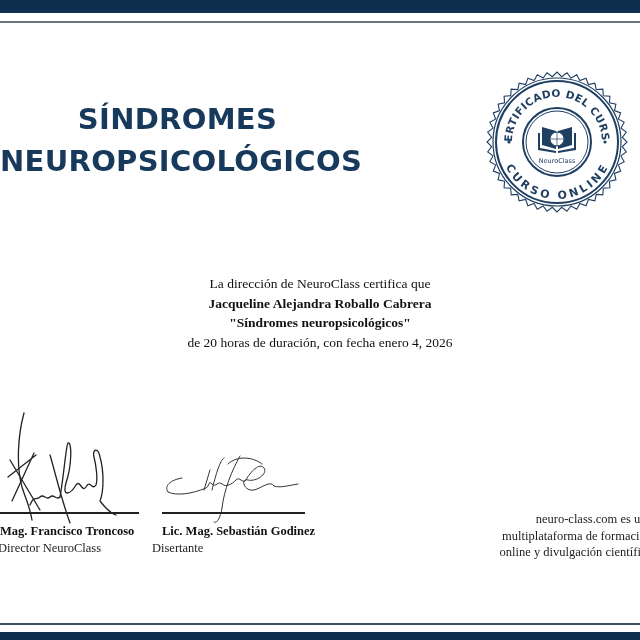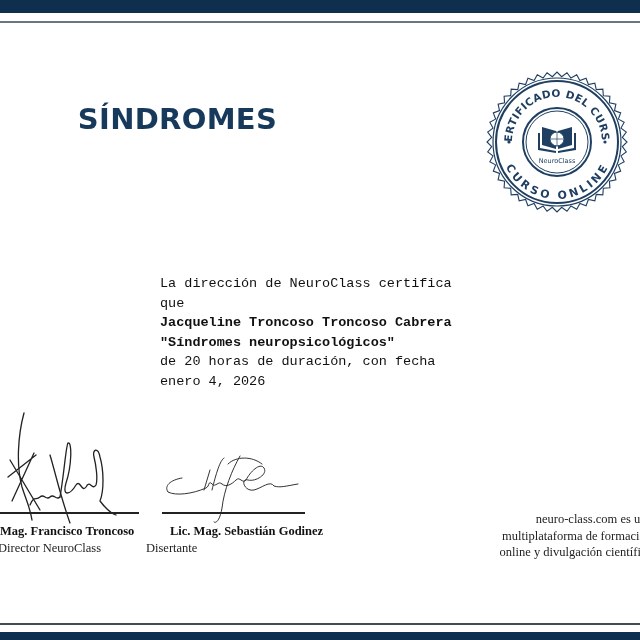--- a/index.html
+++ b/index.html
@@ -9,40 +9,41 @@
   .line-bottom { position: absolute; left: 0; top: 623px; width: 640px; height: 2px; background: #3e4d58; }
   .band-bottom { position: absolute; left: 0; top: 632px; width: 640px; height: 8px; background: #0e2f4e; }
 
   .title { position: absolute; left: 0; top: 98px; width: 355px; text-align: center;
     font-family: "DejaVu Sans", sans-serif; font-weight: bold; color: #17395c;
     font-size: 29px; line-height: 42px; letter-spacing: 0.3px; }
   .title div { white-space: nowrap; }
 
   .seal { position: absolute; left: 486px; top: 71px; width: 142px; height: 142px; }
 
-  .body-text { position: absolute; left: 160px; top: 274px; width: 320px; text-align: left;
-    font-family: Liberation Mono, monospace; font-size: 13.5px; line-height: 19.5px; color: #111; }
+  .body-text { position: absolute; left: 160px; top: 274px; width: 320px; text-align: center;
+    font-family: Liberation Serif, serif; font-size: 13.5px; line-height: 19.5px; color: #111; }
   .body-text .b { font-weight: bold; }
 
   .sig-line { position: absolute; height: 2px; background: #222; }
   .sig-name { position: absolute; font-family: "Liberation Serif", serif; font-weight: bold; font-size: 12.5px; color: #111; white-space: nowrap; }
   .sig-role { position: absolute; font-family: "Liberation Serif", serif; font-size: 12.5px; color: #222; white-space: nowrap; }
   .sig-svg { position: absolute; }
 
   .footer-note { position: absolute; right: -12px; top: 511px; width: 200px; text-align: right;
     font-family: "Liberation Serif", serif; font-size: 12.5px; line-height: 16.5px; color: #222; white-space: nowrap; }
 </style>
 </head>
 <body>
 
 <div class="band-top"></div>
 <div class="line-top"></div>
 
 <div class="title">
   <div>SÍNDROMES</div>
+  <div>NEUROPSICOLÓGICOS</div>
 </div>
 
 <svg class="seal" viewBox="0 0 142 142">
   <defs>
     <path id="arcTop" d="M 26 71 A 45 45 0 0 1 116 71"></path>
     <path id="arcBot" d="M 22 71 A 49 49 0 0 0 120 71"></path>
   </defs>
 
   <g>
     <polygon fill="#ffffff" stroke="#1f3f62" stroke-width="1.4" points="
@@ -71,21 +72,21 @@
     <path d="M52 62 L52 79 L70 82 L70 80 L54 77 L54 62 Z"></path>
     <path d="M90 62 L90 79 L72 82 L72 80 L88 77 L88 62 Z"></path>
     <circle cx="71" cy="68" r="7" fill="#ffffff" stroke="#1f3f62" stroke-width="1"></circle>
     <path d="M71 61 L71 75 M65 68 L77 68" stroke="#1f3f62" stroke-width="0.7"></path>
   </g>
   <text x="71" y="92" text-anchor="middle" font-family="DejaVu Sans, sans-serif" font-size="6.5" fill="#1f3f62">NeuroClass</text>
 </svg>
 
 <div class="body-text">
   <div>La dirección de NeuroClass certifica que</div>
-  <div class="b">Jacqueline Troncoso Troncoso Cabrera</div>
+  <div class="b">Jacqueline Alejandra Roballo Cabrera</div>
   <div class="b">"Síndromes neuropsicológicos"</div>
   <div>de 20 horas de duración, con fecha enero 4, 2026</div>
 </div>
 
 <svg class="sig-svg" style="left:0;top:405px;" width="140" height="120" viewBox="0 0 140 120">
   <g fill="none" stroke="#222" stroke-width="1.3" stroke-linecap="round" stroke-linejoin="round">
     <path d="M24 8 C18 30, 16 60, 22 82 C26 95, 30 102, 32 115"></path>
     <path d="M10 55 L40 105 M8 72 L36 50 M12 96 L34 48"></path>
     <path d="M30 100 C34 90, 36 96, 40 92 C44 88, 46 96, 50 92 C54 88, 56 96, 60 92"></path>
     <path d="M50 50 C56 70, 60 90, 70 118"></path>
@@ -99,22 +100,22 @@
 <svg class="sig-svg" style="left:162px;top:450px;" width="150" height="80" viewBox="0 0 150 80">
   <g fill="none" stroke="#333" stroke-width="1" stroke-linecap="round">
     <path d="M20 28 C8 30, 2 36, 6 42 C14 46, 30 44, 44 38 C48 36, 46 30, 50 34 C54 38, 56 30, 60 34"></path>
     <path d="M42 40 L48 20 M50 40 C54 24, 58 10, 62 8"></path>
     <path d="M60 34 C64 38, 70 34, 74 30 C78 26, 80 34, 84 30 C88 22, 98 12, 102 18 C106 24, 94 32, 86 30 C78 28, 82 42, 92 40 C100 38, 108 30, 112 36 C118 38, 124 36, 136 34"></path>
     <path d="M78 6 C70 20, 62 40, 60 58 C58 70, 54 74, 52 72"></path>
     <path d="M66 14 C74 6, 90 6, 100 14"></path>
   </g>
 </svg>
 <div class="sig-line" style="left:162px;top:512px;width:143px;"></div>
-<div class="sig-name" style="left:162px;top:524px;margin-left:8px;">Lic. Mag. Sebastián Godinez</div>
-<div class="sig-role" style="left:146px;top:541px;">Disertante</div>
+<div class="sig-name" style="left:162px;top:524px;">Lic. Mag. Sebastián Godinez</div>
+<div class="sig-role" style="left:152px;top:541px;">Disertante</div>
 
 <div class="footer-note">
   <div>neuro-class.com es una</div>
   <div>multiplataforma de formación</div>
   <div>online y divulgación científica</div>
 </div>
 
 <div class="line-bottom"></div>
 <div class="band-bottom"></div>
 

